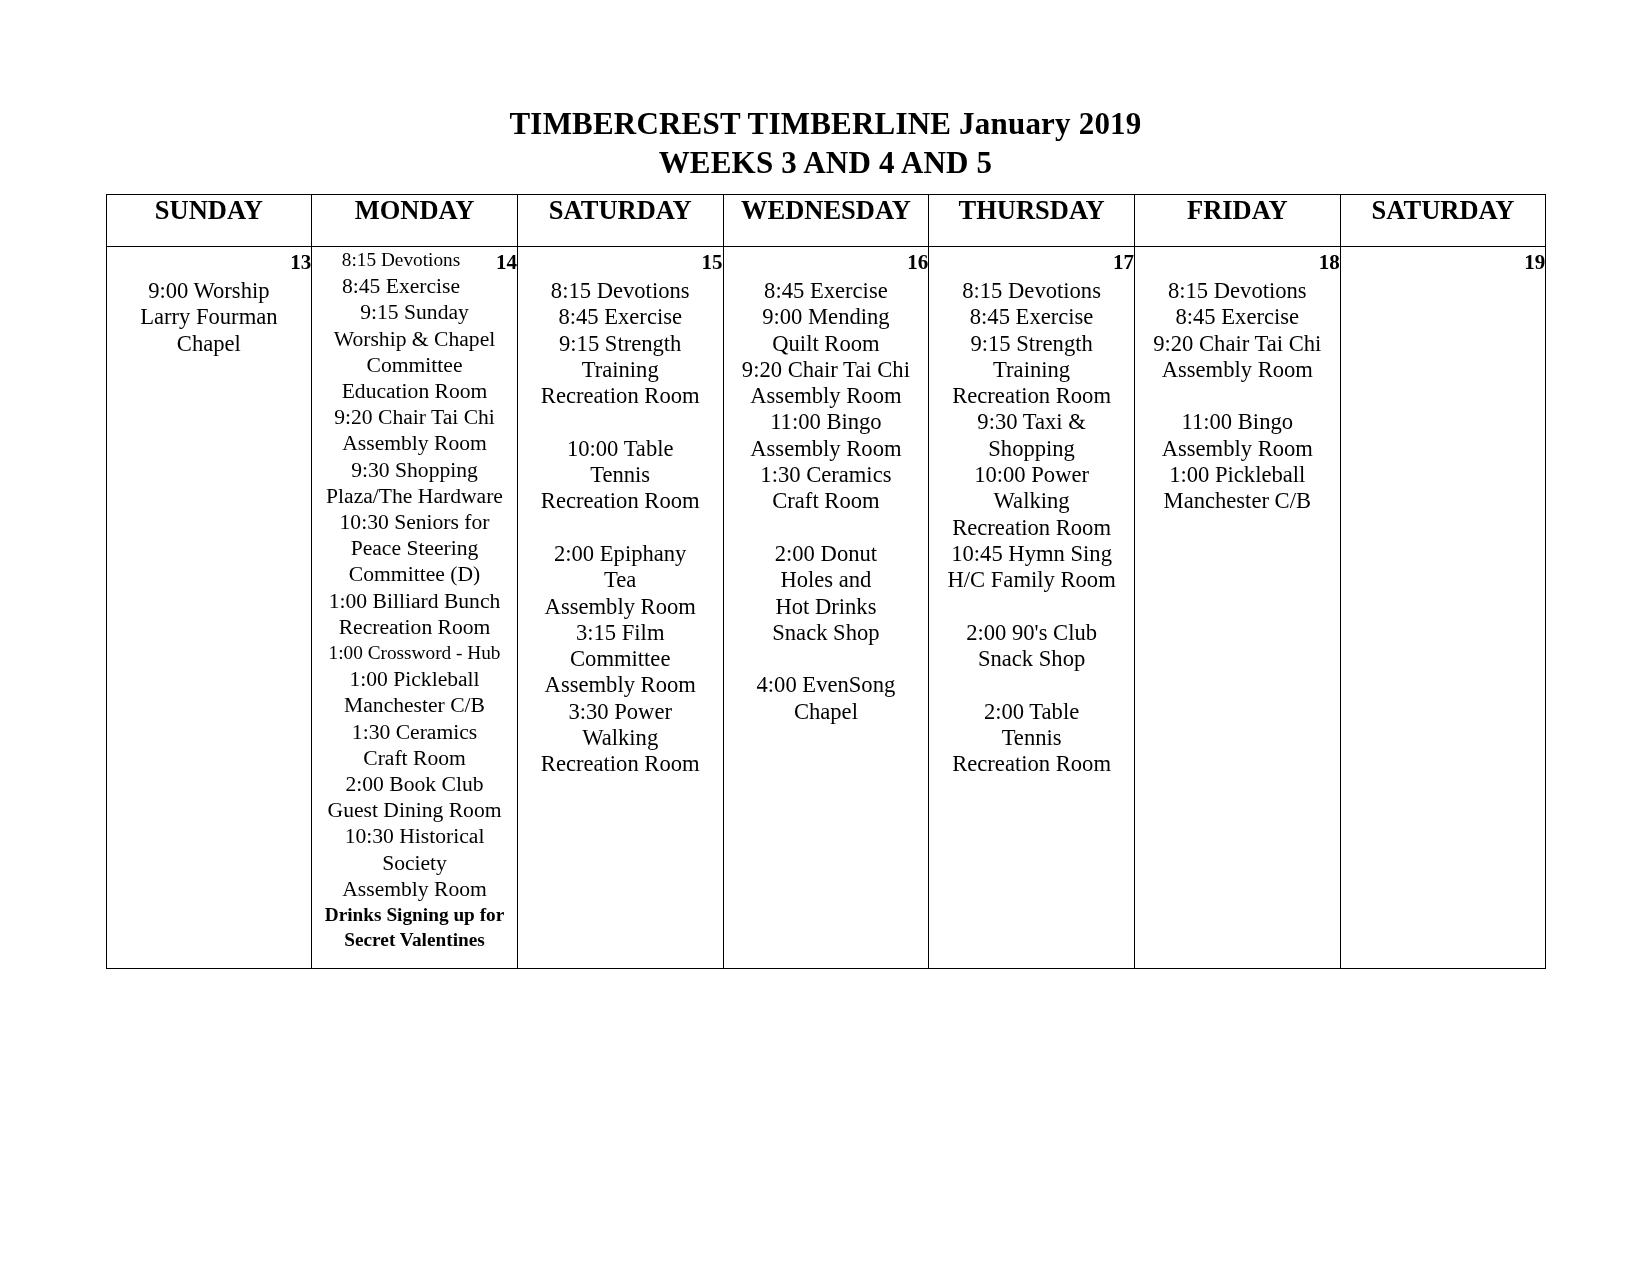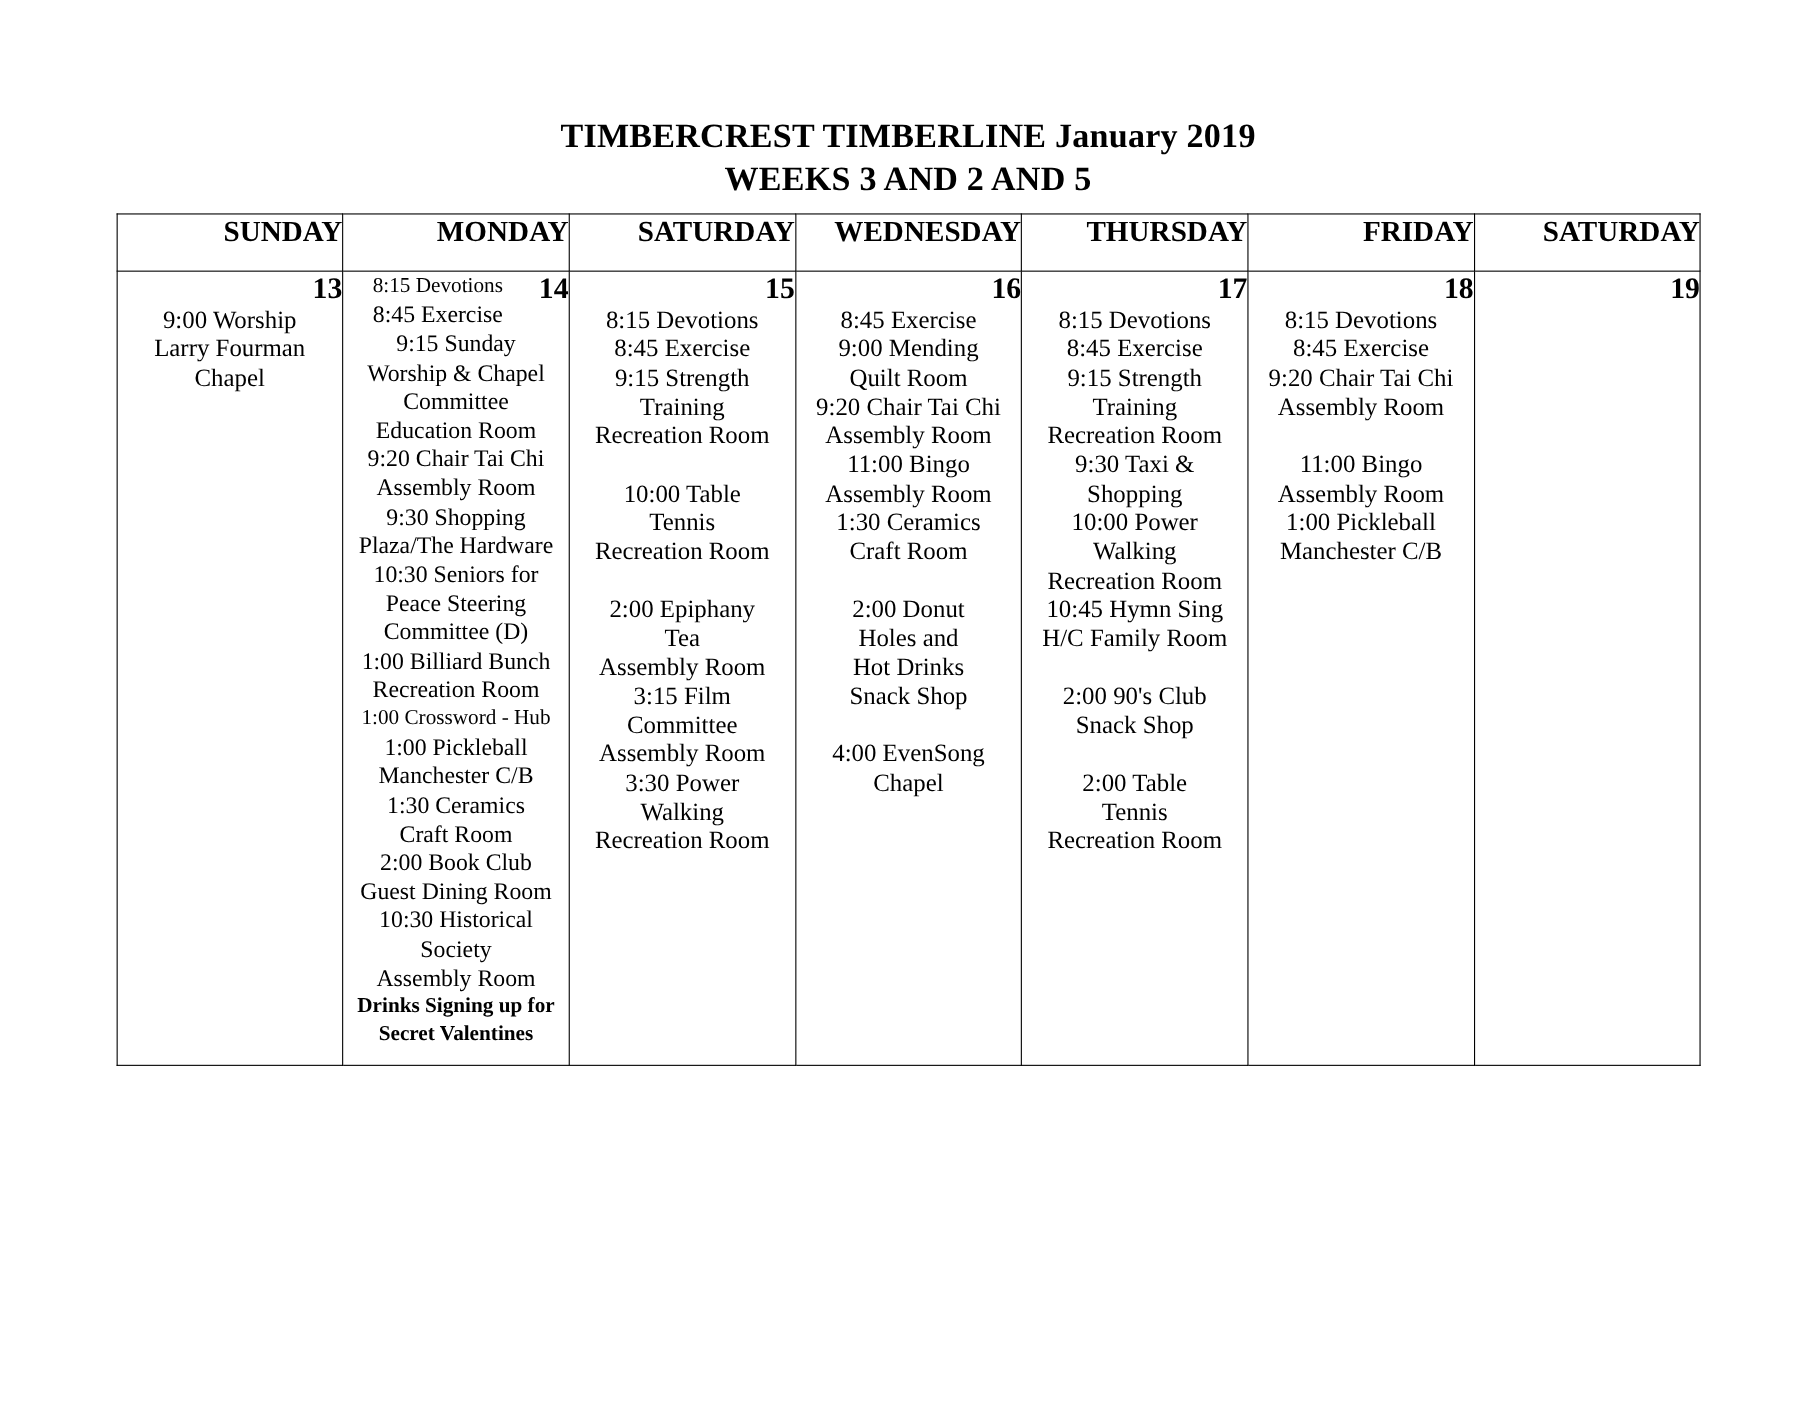--- a/index.html
+++ b/index.html
@@ -42,21 +42,21 @@
   table.cal col { width: 205.7px; }
 
   table.cal th, table.cal td {
     border: 1.6px solid #000;
     vertical-align: top;
     padding: 0;
   }
 
   
   thead tr th {
-    text-align: right;
+    text-align: center;
     font-weight: bold;
     font-size: 26.5px;
     line-height: 30px;
     height: 52px;
     padding: 8px 2px 8px 2px;
     white-space: nowrap;
     border-top: 2.6px solid #000;
     border-bottom: 3.4px double #000;
   }
 
@@ -69,21 +69,21 @@
   .cell-inner {
     width: 100%;
     height: 100%;
     display: block;
   }
 
   .daynum {
     display: block;
     text-align: right;
     font-weight: bold;
-    font-size: 27px;
+    font-size: 21px;
     line-height: 30px;
     margin-bottom: 1px;
   }
 
   
   .daynum.inline-num {
     float: right;
     margin-left: 6px;
     margin-bottom: 0;
   }
@@ -107,21 +107,21 @@
   td.monday .events .ev.small { font-size: 19.3px; line-height: 26.2px; }
   td.monday .events .ev.bold  { font-size: 19.3px; line-height: 25.4px; }
 </style>
 </head>
 <body>
 
 <div class="page">
 
   <div class="title-block">
     <div class="title-line">TIMBERCREST TIMBERLINE January 2019</div>
-    <div class="title-line">WEEKS 3 AND 2 AND 5</div>
+    <div class="title-line">WEEKS 3 AND 4 AND 5</div>
   </div>
 
   <div class="cal-wrap">
     <table class="cal">
       <colgroup>
         <col>
           <col>
           <col>
           <col>
           <col>

